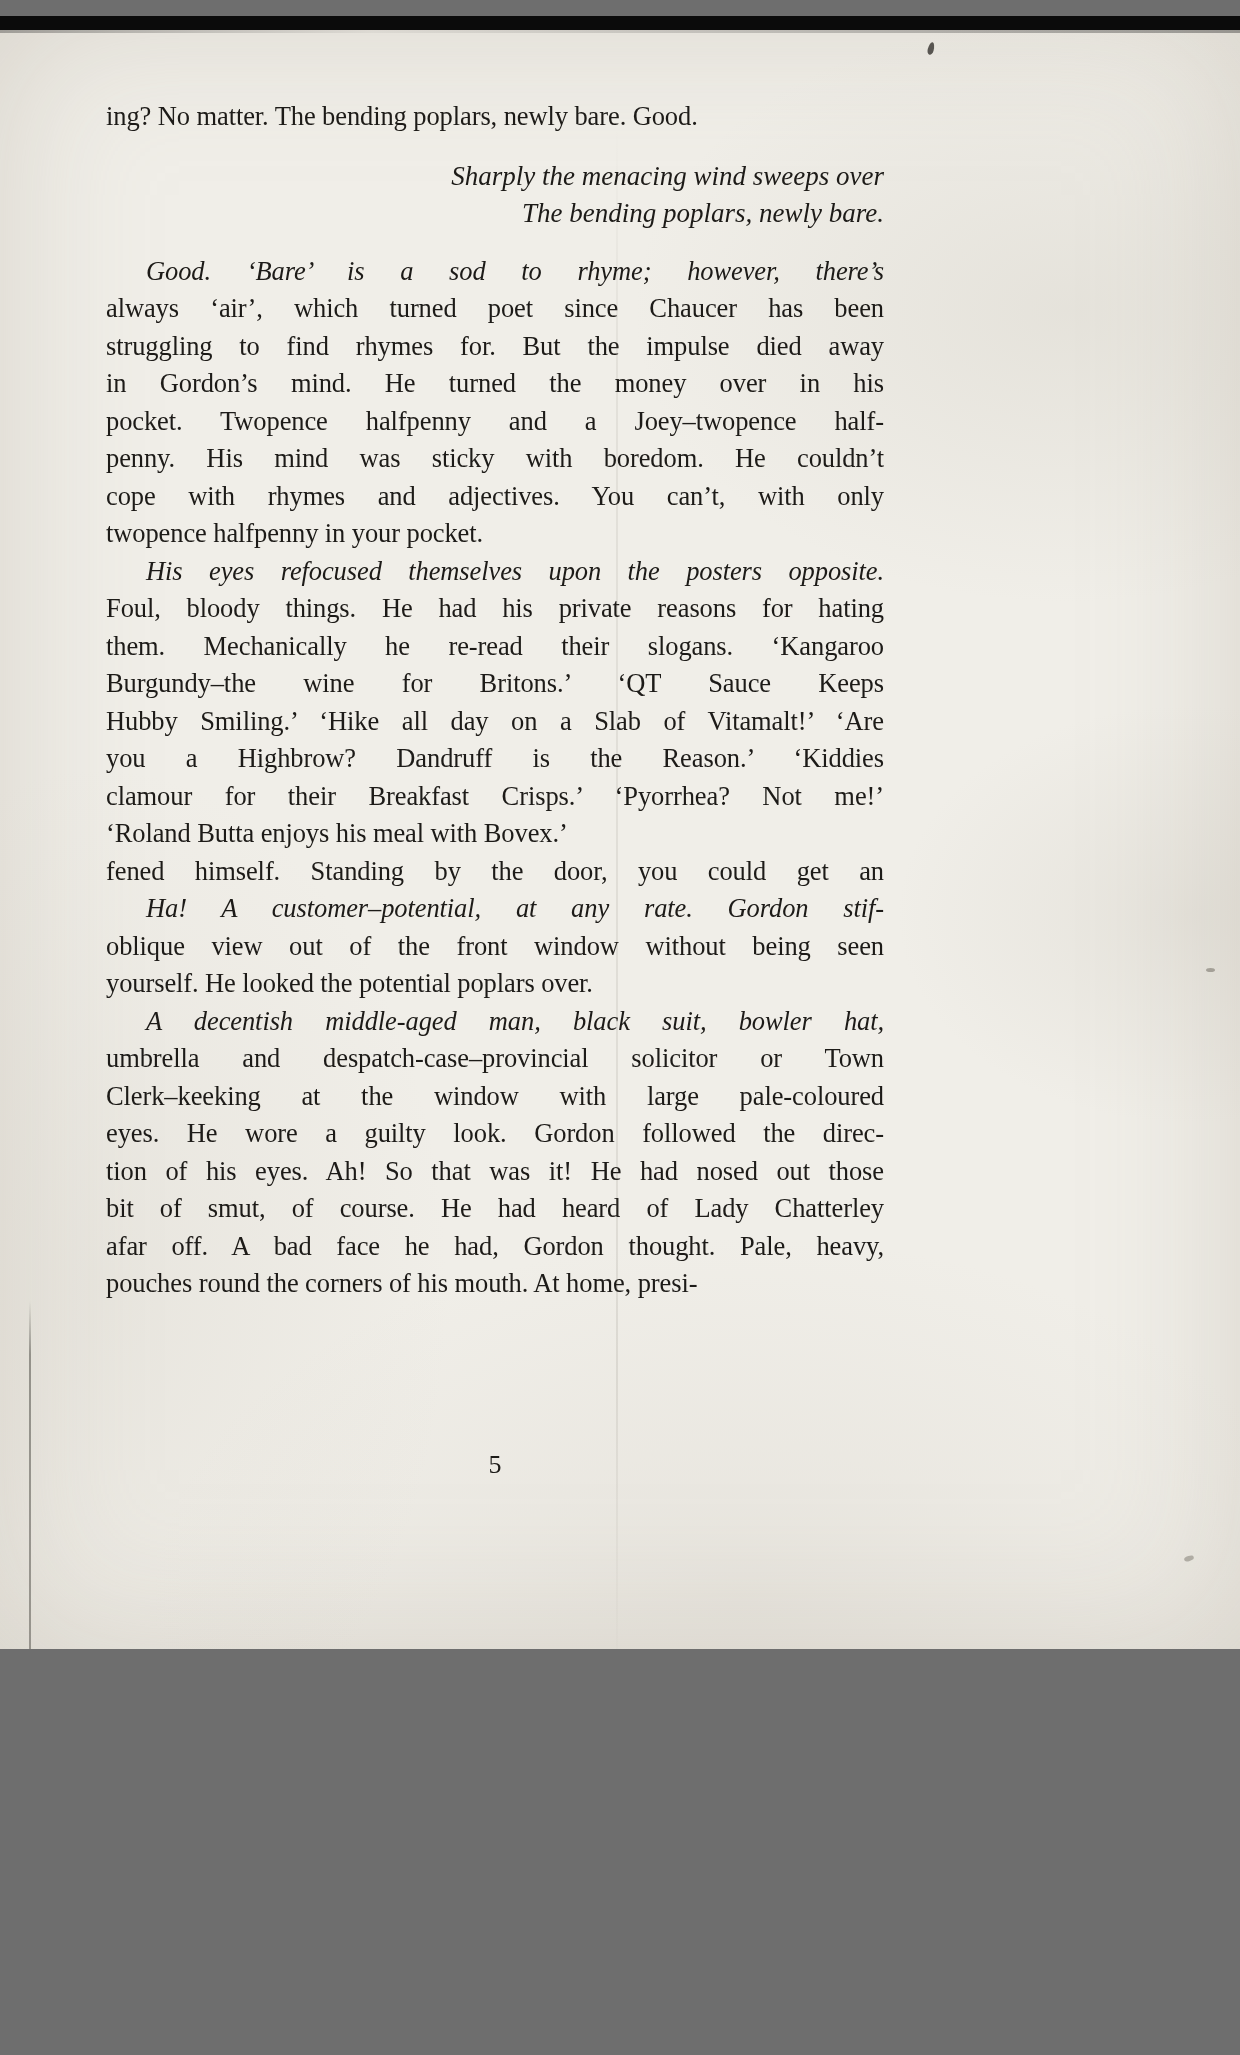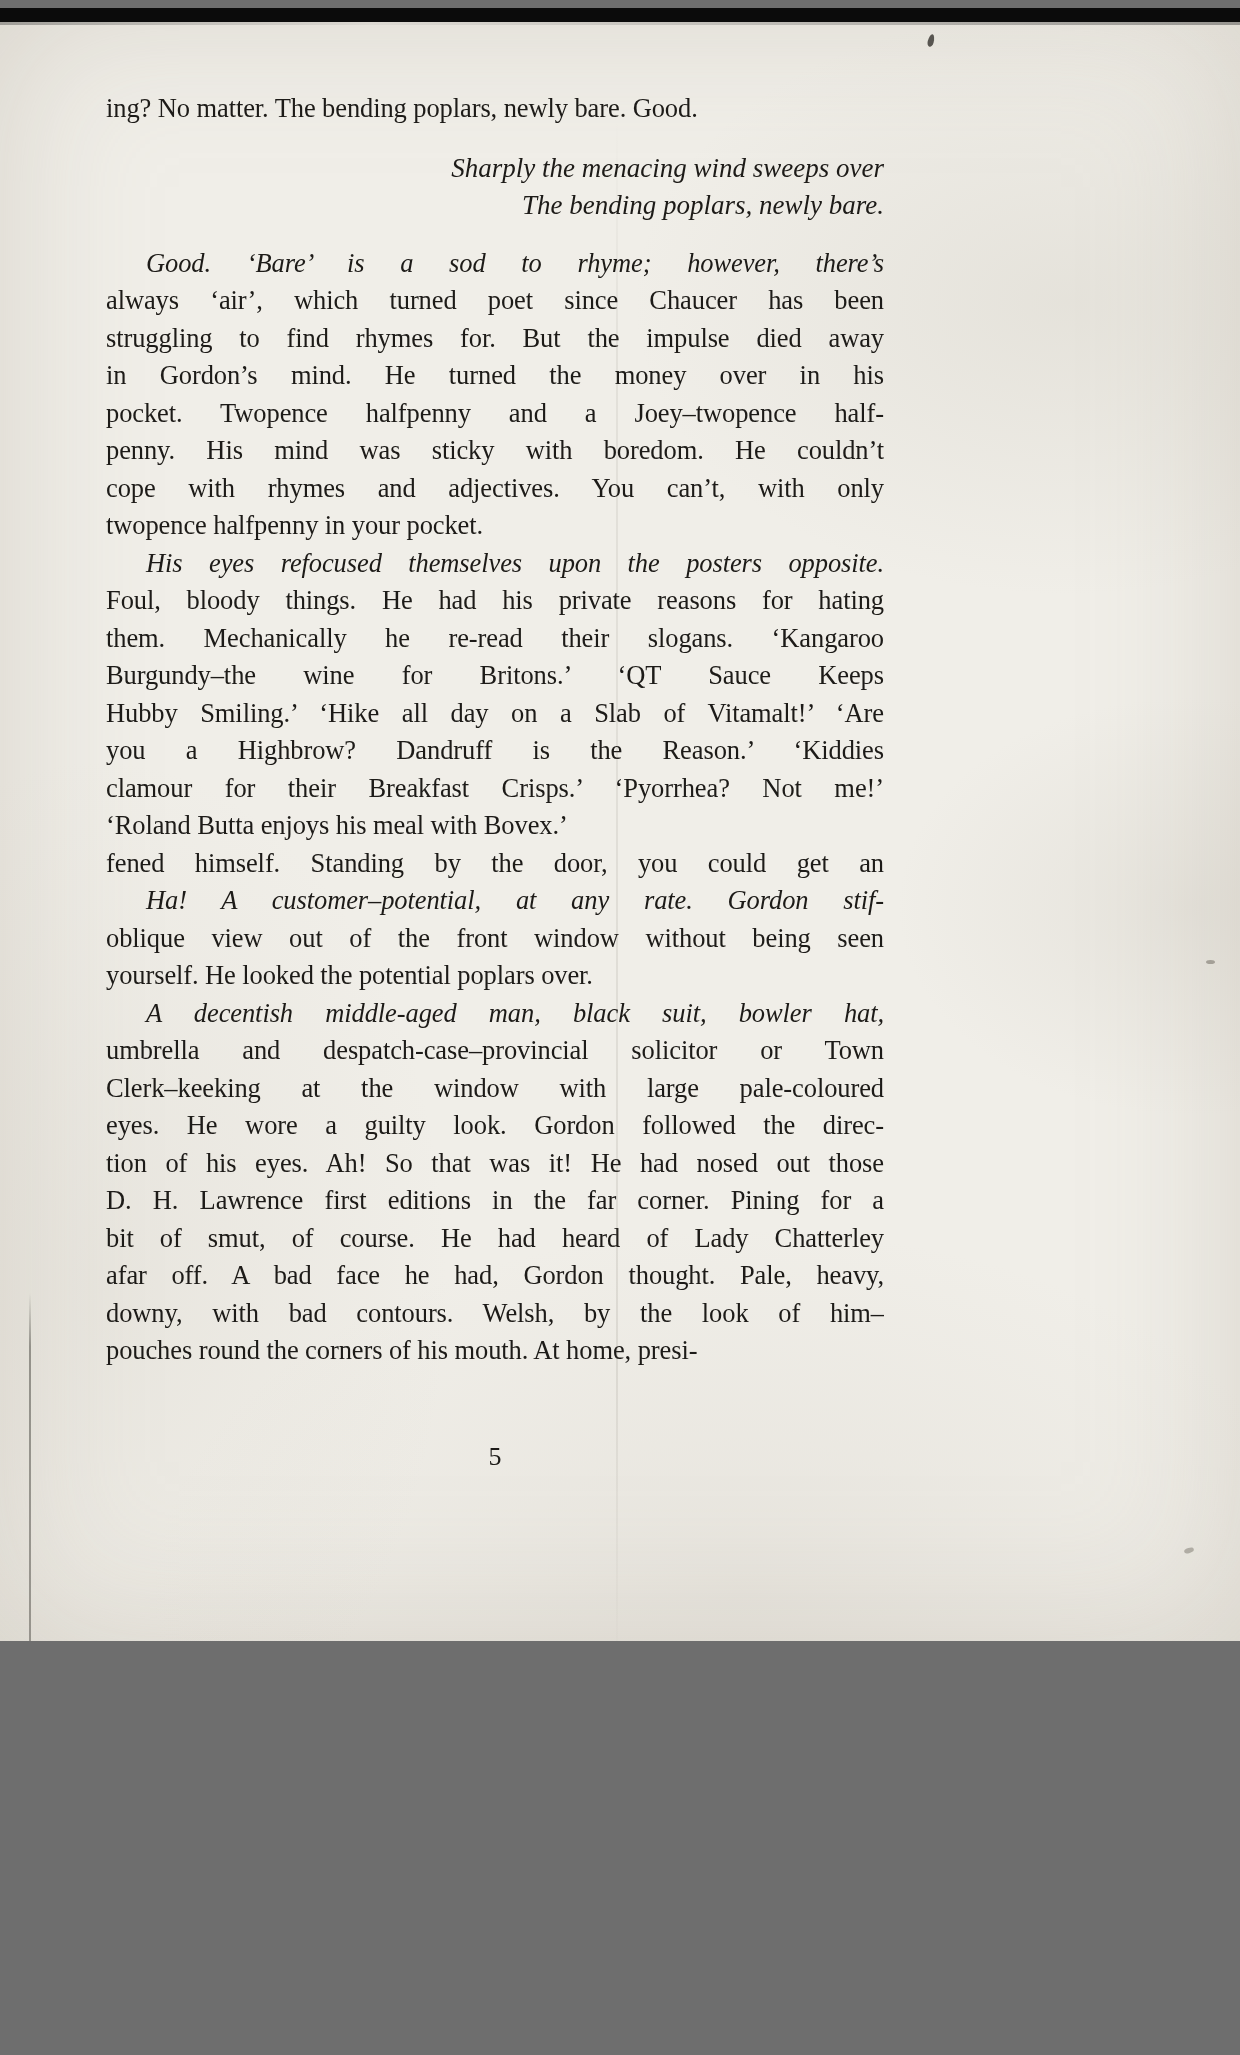--- a/index.html
+++ b/index.html
@@ -4,21 +4,21 @@
 <style>
   html, body {
     margin: 0;
     padding: 0;
     background: #6e6e6e;
   }
   .page {
     position: relative;
     width: 1240px;
     height: 1633px;
-    margin: 8px auto;
+    margin: 16px auto;
     background: var(--paper, #f0eee8);
     overflow: hidden;
     font-family: "Liberation Serif", "DejaVu Serif", serif;
     color: var(--ink, #1d1b18);
     box-shadow: inset 0 0 150px rgba(172, 164, 150, 0.35);
   }
   .paper-texture {
     position: absolute;
     inset: 0;
     pointer-events: none;
@@ -193,24 +193,22 @@
           <div class="line first">Ha! A customer–potential, at any rate. Gordon stif-</div>
           <div class="line">oblique view out of the front window without being seen</div>
           <div class="line last">yourself. He looked the potential poplars over.</div>
         </div>
         <div class="paragraph">
           <div class="line first">A decentish middle-aged man, black suit, bowler hat,</div>
           <div class="line">umbrella and despatch-case–provincial solicitor or Town</div>
           <div class="line">Clerk–keeking at the window with large pale-coloured</div>
           <div class="line">eyes. He wore a guilty look. Gordon followed the direc-</div>
           <div class="line">tion of his eyes. Ah! So that was it! He had nosed out those</div>
-          <div class="line">D. H. Lawrence first editions in the far corner. Pining for a</div>
           <div class="line">bit of smut, of course. He had heard of Lady Chatterley</div>
           <div class="line">afar off. A bad face he had, Gordon thought. Pale, heavy,</div>
-          <div class="line">downy, with bad contours. Welsh, by the look of him–</div>
           <div class="line last">pouches round the corners of his mouth. At home, presi-</div>
         </div>
       </div>
   </div>
 
   <div class="page-number">5</div>
 
   <div class="artifact-left-line"></div>
   <div class="artifact-center-crease"></div>
   <div class="artifact-mark-topright"></div>

